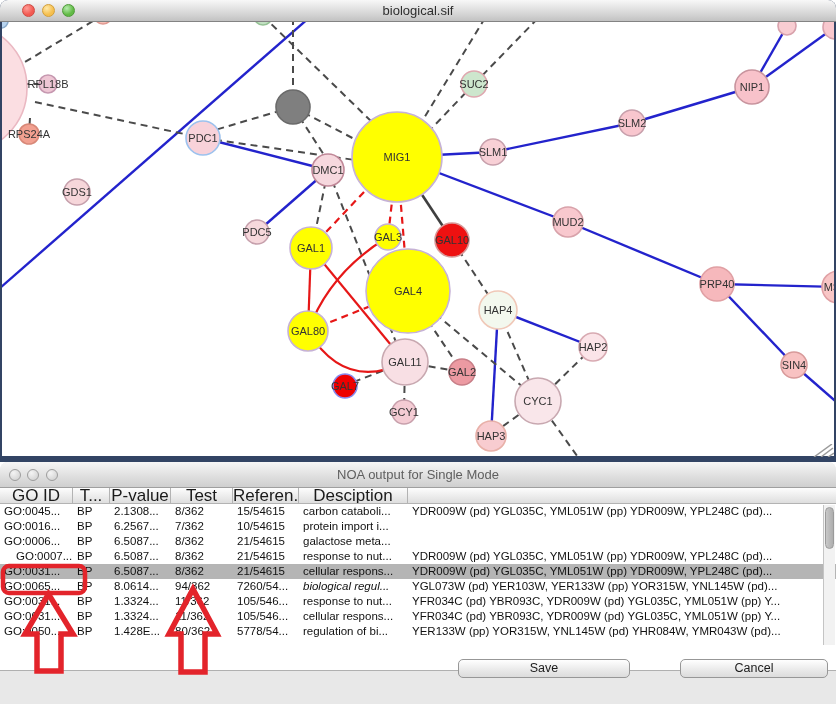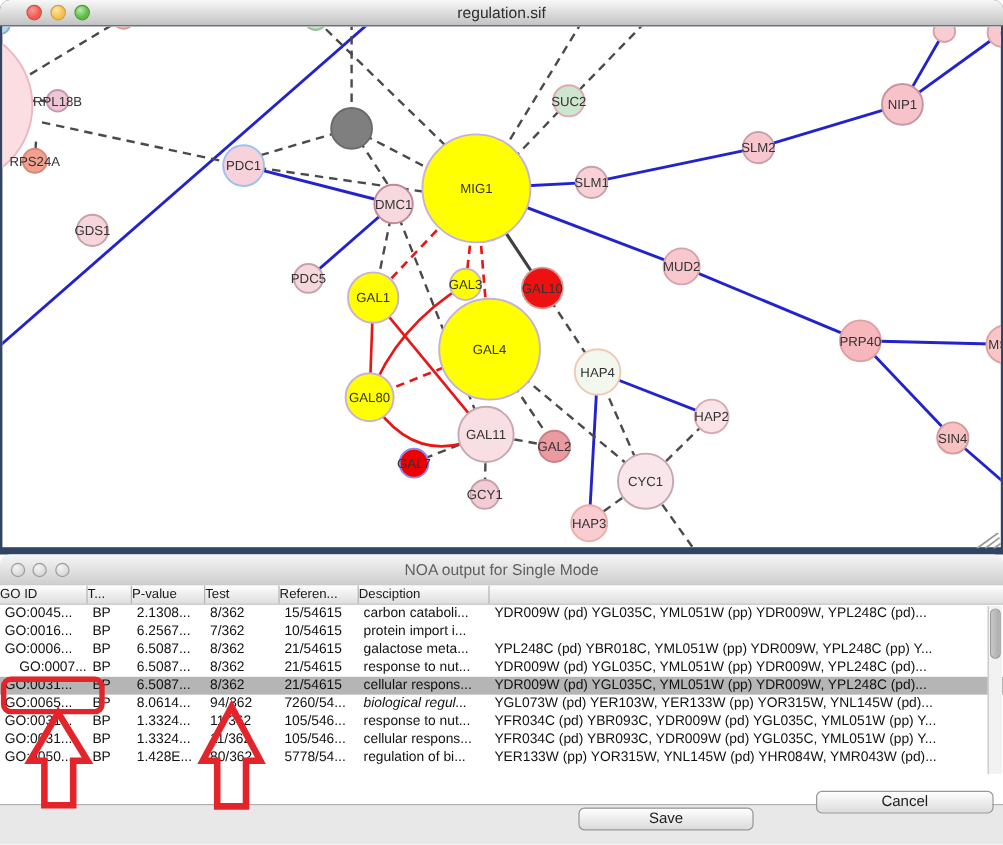--- a/index.html
+++ b/index.html
@@ -29,53 +29,53 @@
   .noa-window{position:absolute;left:0;top:462px;width:836px;height:242px;background:#e8e8e8;border-radius:8px 8px 0 0;}
   .noa-titlebar{position:absolute;left:0;top:0;width:836px;height:26px;border-radius:8px 8px 0 0;
     background:linear-gradient(#f6f6f6,#d8d8d8 75%,#cfcfcf);border-bottom:1px solid #9f9f9f;}
   .noa-title{position:absolute;left:0;right:0;top:5px;text-align:center;font-size:13px;color:#5f5f5f;}
   .glight{position:absolute;top:7px;width:12px;height:12px;border-radius:50%;
     background:radial-gradient(circle at 35% 30%,#f4f4f4,#d8d8d8 70%);border:1px solid #9d9d9d;}
   .glight.g1{left:9px;} .glight.g2{left:27px;} .glight.g3{left:46px;}
 
   .noa-table{position:absolute;left:0;top:26px;width:836px;height:183px;background:#fff;border-bottom:1px solid #b0b0b0;}
   .thead{display:flex;height:16px;background:linear-gradient(#fdfdfd,#dedede);border-bottom:1px solid #b3b3b3;}
-  .th{font-size:11px;color:#1a1a1a;line-height:15px;border-right:1px solid #b3b3b3;
+  .th{font-size:17px;color:#1a1a1a;text-align:center;line-height:15px;border-right:1px solid #b3b3b3;
       overflow:hidden;white-space:nowrap;flex:0 0 auto;}
   .rows{position:relative;}
   .trow{display:flex;height:15px;line-height:15px;font-size:11.5px;color:#111;background:#fff;}
   .trow.selected{background:#b5b5b5;}
   .td{flex:0 0 auto;padding-left:4px;overflow:hidden;white-space:nowrap;}
 
   .vscroll{position:absolute;right:1px;top:43px;width:12px;height:140px;background:#f2f2f2;border-left:1px solid #c4c4c4;}
   .vthumb{position:absolute;left:1px;top:2px;width:9px;height:42px;border-radius:5px;
     background:linear-gradient(90deg,#c8c8c8,#adadad);border:1px solid #9a9a9a;}
 
   .mac-btn{position:absolute;height:19px;border:1px solid #979797;border-radius:5px;
     background:linear-gradient(#ffffff,#e9e9e9 60%,#dcdcdc);font-size:12.5px;color:#1c1c1c;
     text-align:center;line-height:17px;font-family:"Liberation Sans",sans-serif;}
-  #save-btn{left:458px;top:211px;width:146px;margin-left:24px;}
+  #save-btn{left:458px;top:197px;width:172px;}
   #cancel-btn{left:680px;top:197px;width:148px;}
 
   
   .annot{position:absolute;left:0;top:0;width:836px;height:704px;pointer-events:none;z-index:50;}
 
   .grip{position:absolute;right:2px;top:444px;width:24px;height:13px;pointer-events:none;}
 </style>
 </head>
 <body>
 
 <div class="screen">
 
   <div class="net-window">
     <div class="net-titlebar">
       <span class="light red"></span>
       <span class="light yellow"></span>
       <span class="light green"></span>
-      <div class="net-title">regulation.sif</div>
+      <div class="net-title">biological.sif</div>
     </div>
     <div class="net-canvas-wrap">
       <svg class="net-canvas" width="836" height="434" viewBox="0 22 836 434" id="net-svg">
           <line x1="310" y1="17" x2="0" y2="288" class="edge-blue"></line>
           <line x1="203" y1="138" x2="328" y2="170" class="edge-blue"></line>
           <line x1="328" y1="170" x2="257" y2="232" class="edge-blue"></line>
           <line x1="397" y1="157" x2="493" y2="152" class="edge-blue"></line>
           <line x1="493" y1="152" x2="632" y2="123" class="edge-blue"></line>
           <line x1="632" y1="123" x2="752" y2="87" class="edge-blue"></line>
           <line x1="752" y1="87" x2="787" y2="26" class="edge-blue"></line>
@@ -229,21 +229,20 @@
             <div class="td" style="width: 66px;">10/54615</div>
             <div class="td" style="width: 109px;">protein import i...</div>
           </div>
           <div class="trow">
             <div class="td" style="width: 73px;">GO:0006...</div>
             <div class="td" style="width: 37px;">BP</div>
             <div class="td" style="width: 61px;">6.5087...</div>
             <div class="td" style="width: 62px;">8/362</div>
             <div class="td" style="width: 66px;">21/54615</div>
             <div class="td" style="width: 109px;">galactose meta...</div>
-            <div class="td" style="width: 416px;">YPL248C (pd) YBR018C, YML051W (pp) YDR009W, YPL248C (pp) Y...</div>
           </div>
           <div class="trow">
             <div class="td" style="width: 73px; padding-left: 16px;">GO:0007...</div>
             <div class="td" style="width: 37px;">BP</div>
             <div class="td" style="width: 61px;">6.5087...</div>
             <div class="td" style="width: 62px;">8/362</div>
             <div class="td" style="width: 66px;">21/54615</div>
             <div class="td" style="width: 109px;">response to nut...</div>
             <div class="td" style="width: 416px;">YDR009W (pd) YGL035C, YML051W (pp) YDR009W, YPL248C (pd)...</div>
           </div>

